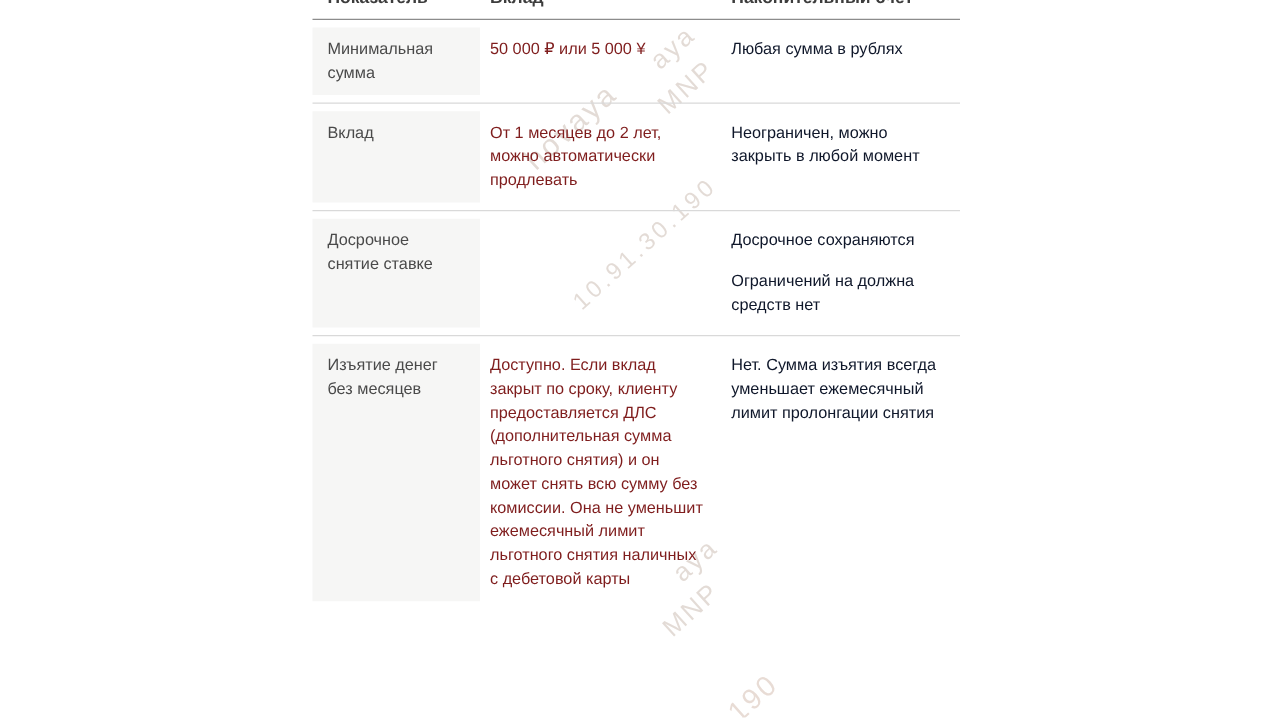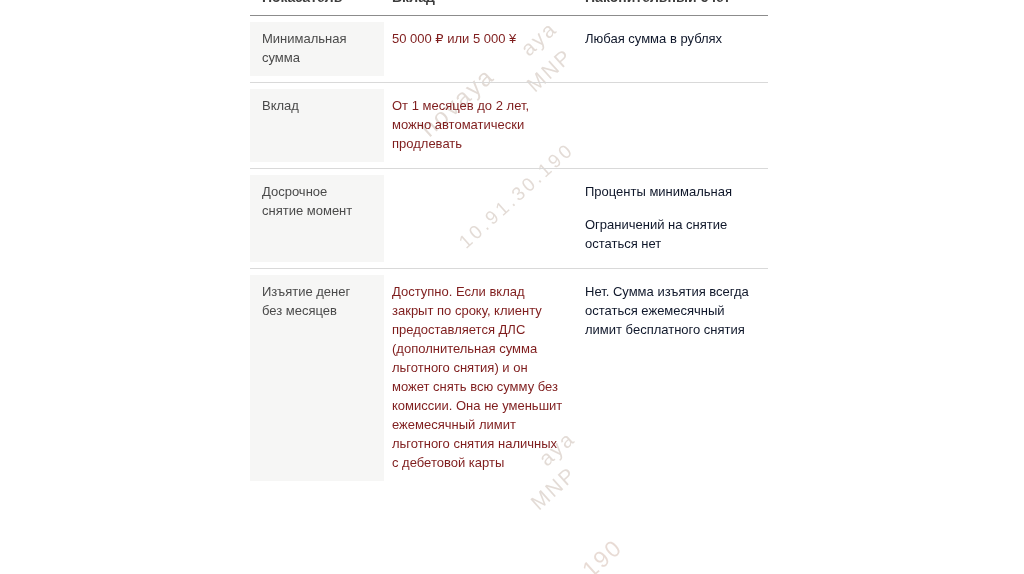--- a/index.html
+++ b/index.html
@@ -128,39 +128,42 @@
     </div>
   </div>
 
   <div class="t-row">
     <div class="cell c1">
       <p>Вклад</p>
     </div>
     <div class="cell c2">
       <p>От 1 месяцев до 2 лет, можно автоматически продлевать</p>
     </div>
+    <div class="cell c3">
+      <p>Неограничен, можно закрыть в любой момент</p>
+    </div>
   </div>
 
   <div class="t-row">
     <div class="cell c1">
-      <p>Досрочное снятие момент</p>
+      <p>Досрочное снятие ставке</p>
     </div>
     <div class="cell c2">
     </div>
     <div class="cell c3">
-      <p>Проценты минимальная</p>
-      <p>Ограничений на снятие остаться нет</p>
+      <p>Досрочное сохраняются</p>
+      <p>Ограничений на должна средств нет</p>
     </div>
   </div>
 
   <div class="t-row">
     <div class="cell c1">
       <p>Изъятие денег без месяцев</p>
     </div>
     <div class="cell c2">
       <p>Доступно. Если вклад закрыт по сроку, клиенту предоставляется ДЛС (дополнительная сумма льготного снятия) и он может снять всю сумму без комиссии. Она не уменьшит ежемесячный лимит льготного снятия наличных с дебетовой карты</p>
     </div>
     <div class="cell c3">
-      <p>Нет. Сумма изъятия всегда остаться ежемесячный лимит бесплатного снятия</p>
+      <p>Нет. Сумма изъятия всегда уменьшает ежемесячный лимит пролонгации снятия</p>
     </div>
   </div>
 
 </div>
 
 </body></html>

